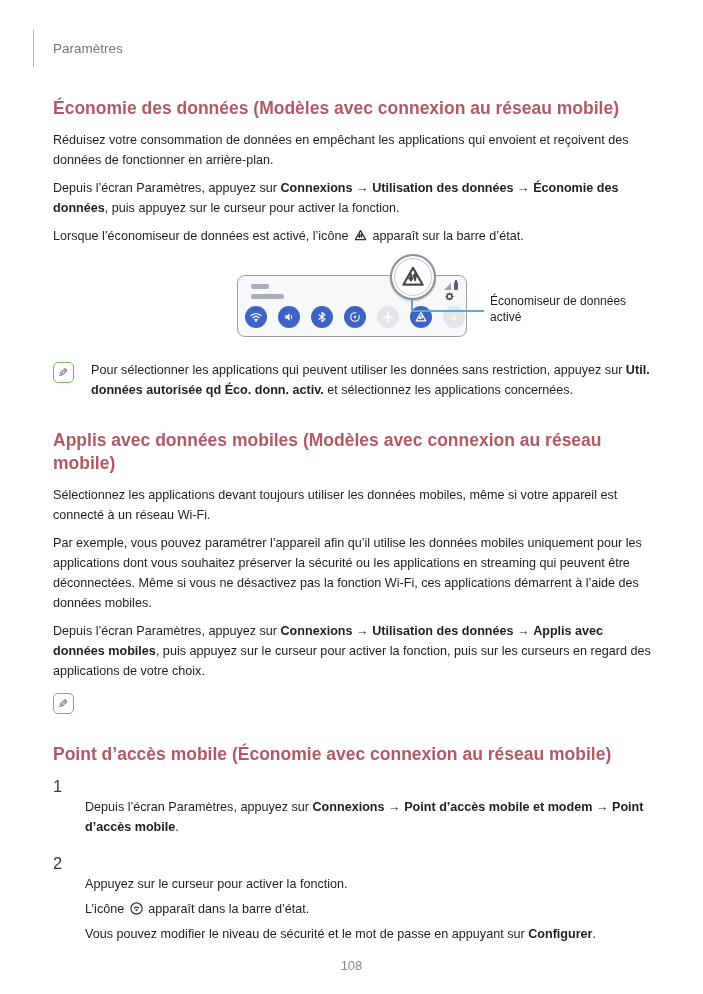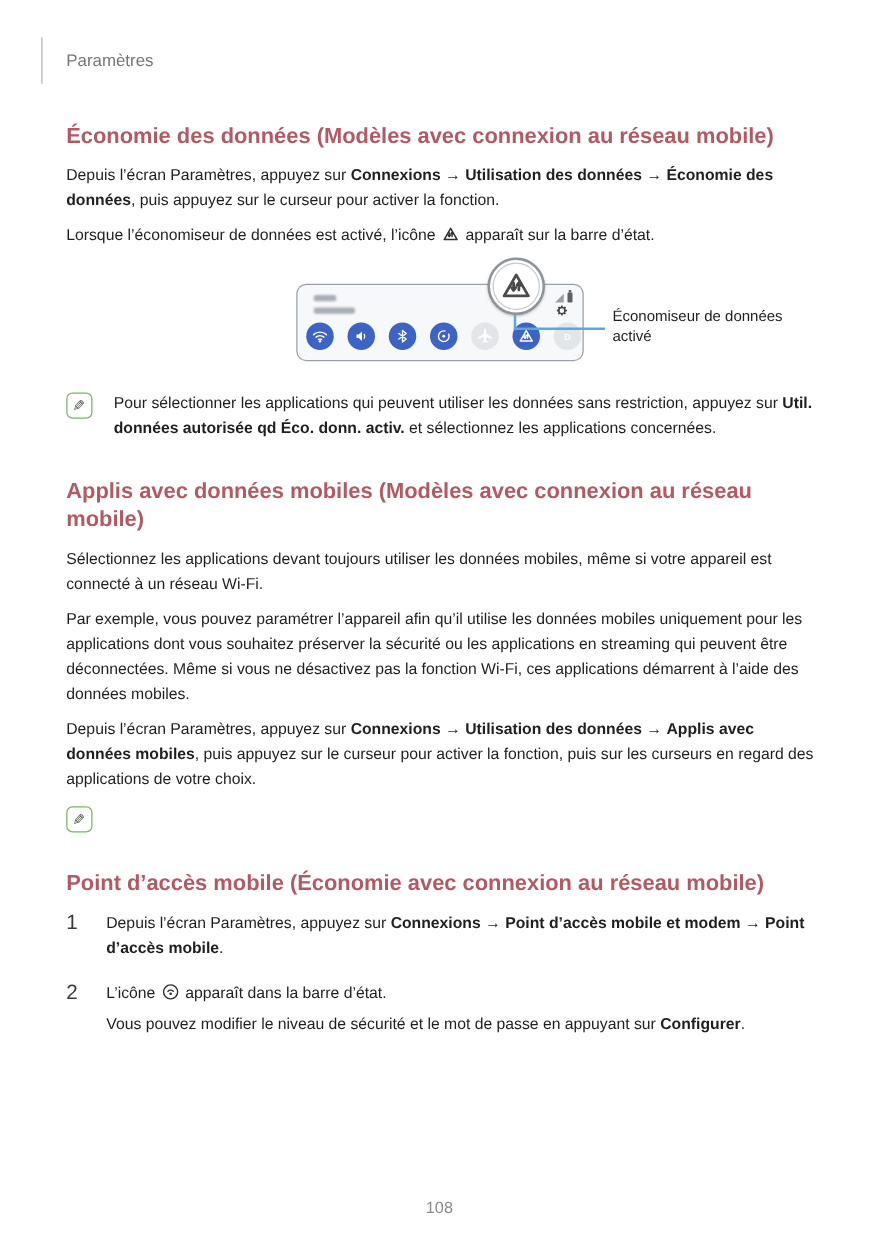--- a/index.html
+++ b/index.html
@@ -61,37 +61,38 @@
     flex:0 0 auto; width:21px; height:21px; margin-top:2px;
     border:1.6px solid var(--note,#77b763); border-radius:5px;
     display:flex; align-items:center; justify-content:center;
   }
   .note-icon span { font-size:12px; color:#4a4a4a; transform:scaleX(-1); line-height:1; }
   .note p.body { margin:0; }
 
   
   .step { display:flex; gap:17px; margin:0 0 11px; }
   .step-num { flex:0 0 auto; width:15px; font-size:16.5px; color:#3a3a3a; line-height:20px; }
-  .step-body { flex:1; }
+  .step-body { flex:1;margin-top:21px; }
   .step-body p.body { margin:0 0 5px; }
 
   .page-number { position:absolute; left:0; right:0; bottom:21px; text-align:center; color:#8b8b8b; font-size:13px; }
 </style>
 </head>
 <body>
 
 <div class="page">
   <div class="content">
 
     <div class="doc-header">
       <span class="vline"></span>
       <span class="chapter">Paramètres</span>
     </div>
 
     <h2 class="sec-title first">Économie des données (Modèles avec connexion au réseau mobile)</h2>
+    <p class="body">Réduisez votre consommation de données en empêchant les applications qui envoient et reçoivent des données de fonctionner en arrière-plan.</p>
     <p class="body">Depuis l’écran Paramètres, appuyez sur <b>Connexions</b> → <b>Utilisation des données</b> → <b>Économie des données</b>, puis appuyez sur le curseur pour activer la fonction.</p>
     <p class="body">Lorsque l’économiseur de données est activé, l’icône <span class="inline-icon"><svg viewBox="0 0 24 24">
             <g fill="none" stroke="currentColor" stroke-width="1.9" stroke-linecap="round" stroke-linejoin="round">
               <path d="M12 4.2 20.3 18.6 H3.7 Z"></path>
               <path d="M10.2 9.8v4.8"></path>
               <path d="M8.8 13l1.4 1.8 1.4-1.8"></path>
               <path d="M13.8 14.6V9.8"></path>
               <path d="M12.4 11.4l1.4-1.8 1.4 1.8"></path>
             </g>
           </svg></span> apparaît sur la barre d’état.</p>
@@ -198,20 +199,21 @@
 
     <div class="step">
       <span class="step-num">1</span>
       <div class="step-body">
         <p class="body">Depuis l’écran Paramètres, appuyez sur <b>Connexions</b> → <b>Point d’accès mobile et modem</b> → <b>Point d’accès mobile</b>.</p>
       </div>
     </div>
     <div class="step">
       <span class="step-num">2</span>
       <div class="step-body">
+        <p class="body">Appuyez sur le curseur pour activer la fonction.</p>
         <p class="body">L’icône <span class="inline-icon"><svg viewBox="0 0 24 24">
                 <g fill="none" stroke="currentColor" stroke-width="1.8" stroke-linecap="round">
                   <circle cx="12" cy="12" r="9"></circle>
                   <path d="M8.6 11.2a4.8 4.8 0 0 1 6.8 0"></path>
                 </g>
                 <circle cx="12" cy="14.4" r="1.7" fill="currentColor"></circle>
               </svg></span> apparaît dans la barre d’état.</p>
         <p class="body">Vous pouvez modifier le niveau de sécurité et le mot de passe en appuyant sur <b>Configurer</b>.</p>
       </div>
     </div>

